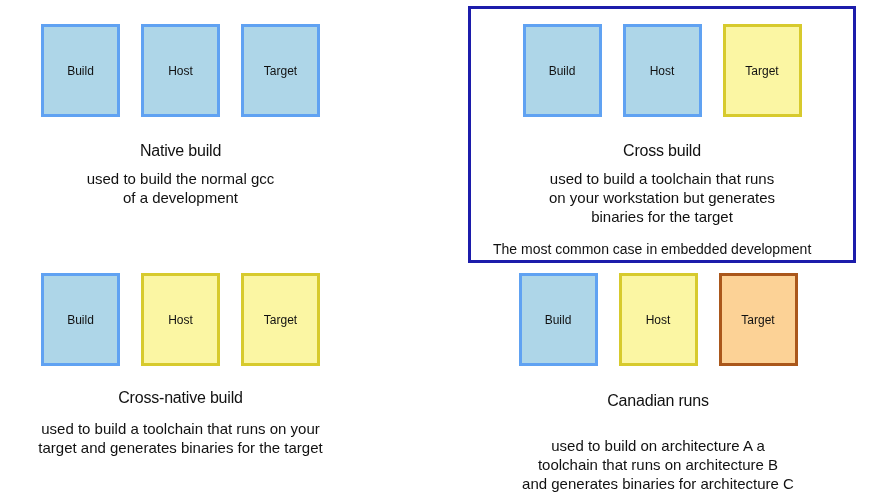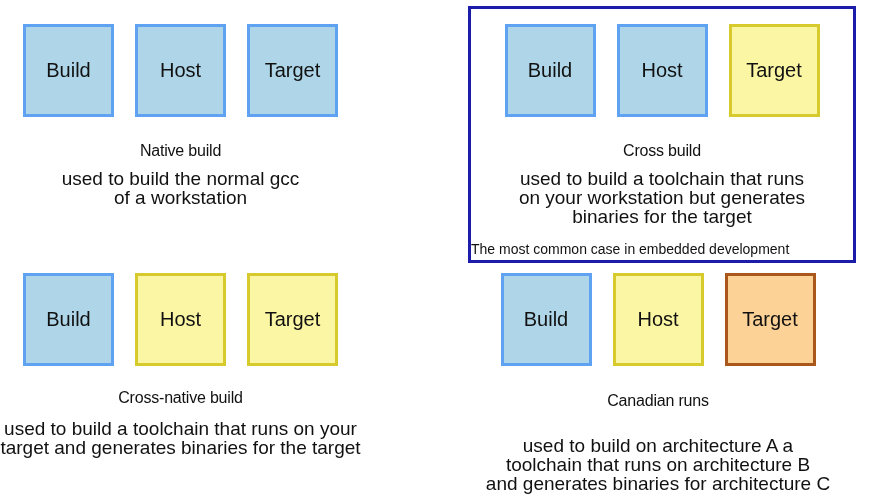--- a/index.html
+++ b/index.html
@@ -28,29 +28,29 @@
     display: flex;
     justify-content: center;
     gap: 21px;
   }
   #sec-native .boxes-row        { top: 24px; }
   #sec-cross .boxes-row         { top: 15px; }
   #sec-cross-native .boxes-row  { top: 23px; }
   #sec-canadian .boxes-row      { top: 23px; }
 
   .mbox {
-    width: 91px;
+    width: 79px;
     height: 93px;
     box-sizing: border-box;
     border: 3px solid #888888;
     background: #eeeeee;
     display: flex;
     align-items: center;
     justify-content: center;
-    font-size: 20px;
+    font-size: 12px;
   }
 
   .sec-title {
     position: absolute;
     left: 0; right: 0;
     margin: 0;
     text-align: center;
     font-size: 16px;
     font-weight: 400;
     line-height: 28px;
@@ -58,31 +58,31 @@
   }
   #sec-native .sec-title        { top: 137px; }
   #sec-cross .sec-title         { top: 128px; }
   #sec-cross-native .sec-title  { top: 134px; }
   #sec-canadian .sec-title      { top: 137px; }
 
   .sec-desc {
     position: absolute;
     left: 0; right: 0;
     text-align: center;
-    font-size: 19px;
+    font-size: 15px;
     line-height: 19px;
   }
   #sec-native .sec-desc         { top: 169px; }
   #sec-cross .sec-desc          { top: 160px; }
   #sec-cross-native .sec-desc   { top: 169px; }
   #sec-canadian .sec-desc       { top: 186px; }
 
   .frame-note {
     position: absolute;
-    left: 0;
+    left: 22px;
     bottom: 2px;
     font-size: 14px;
     line-height: 18px;
     text-align: left;
   }
 </style>
 </head>
 <body>
 
 <div class="canvas">
@@ -95,21 +95,21 @@
       <div class="mbox" style="background: rgb(174, 214, 232); border-color: rgb(96, 162, 242);">
         <span>Host</span>
       </div>
       <div class="mbox" style="background: rgb(174, 214, 232); border-color: rgb(96, 162, 242);">
         <span>Target</span>
       </div>
     </div>
     <h2 class="sec-title">Native build</h2>
     <div class="sec-desc">
       <div>used to build the normal gcc</div>
-      <div>of a workstation</div>
+      <div>of a development</div>
     </div>
   </section>
 
   <section class="quad" id="sec-cross">
     <div class="boxes-row">
       <div class="mbox" style="background: rgb(174, 214, 232); border-color: rgb(96, 162, 242);">
         <span>Build</span>
       </div>
       <div class="mbox" style="background: rgb(174, 214, 232); border-color: rgb(96, 162, 242);">
         <span>Host</span>

